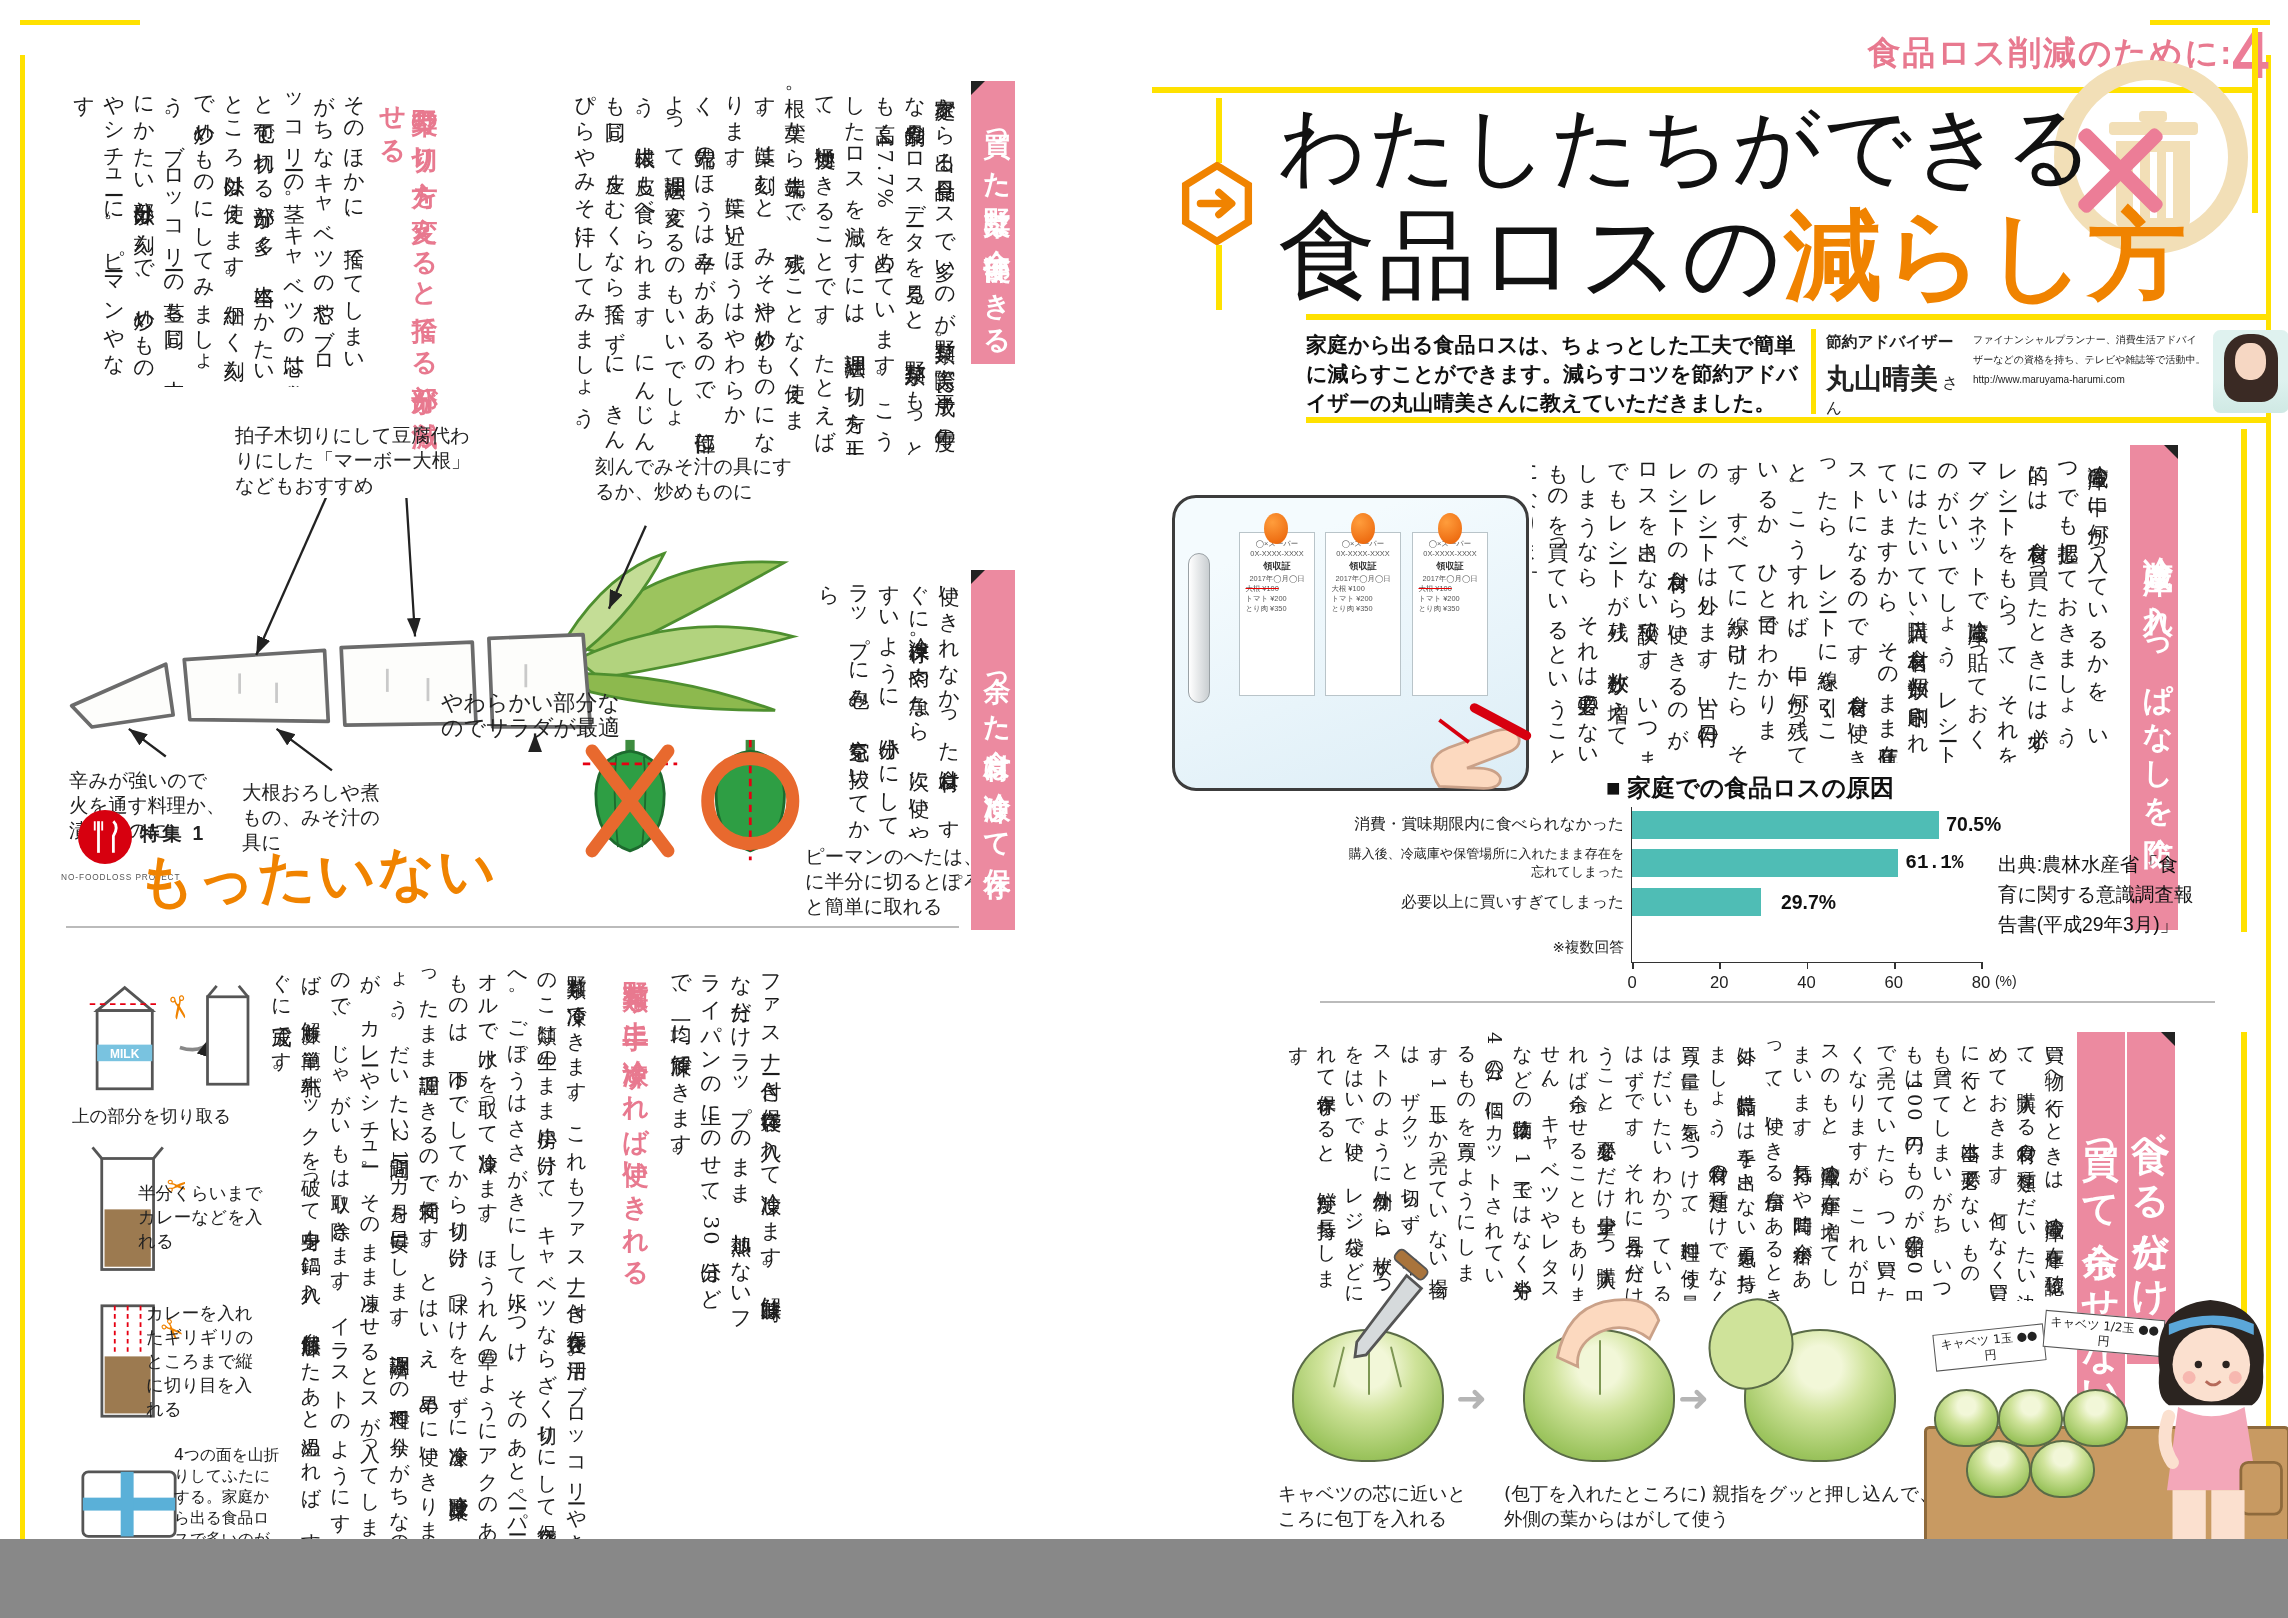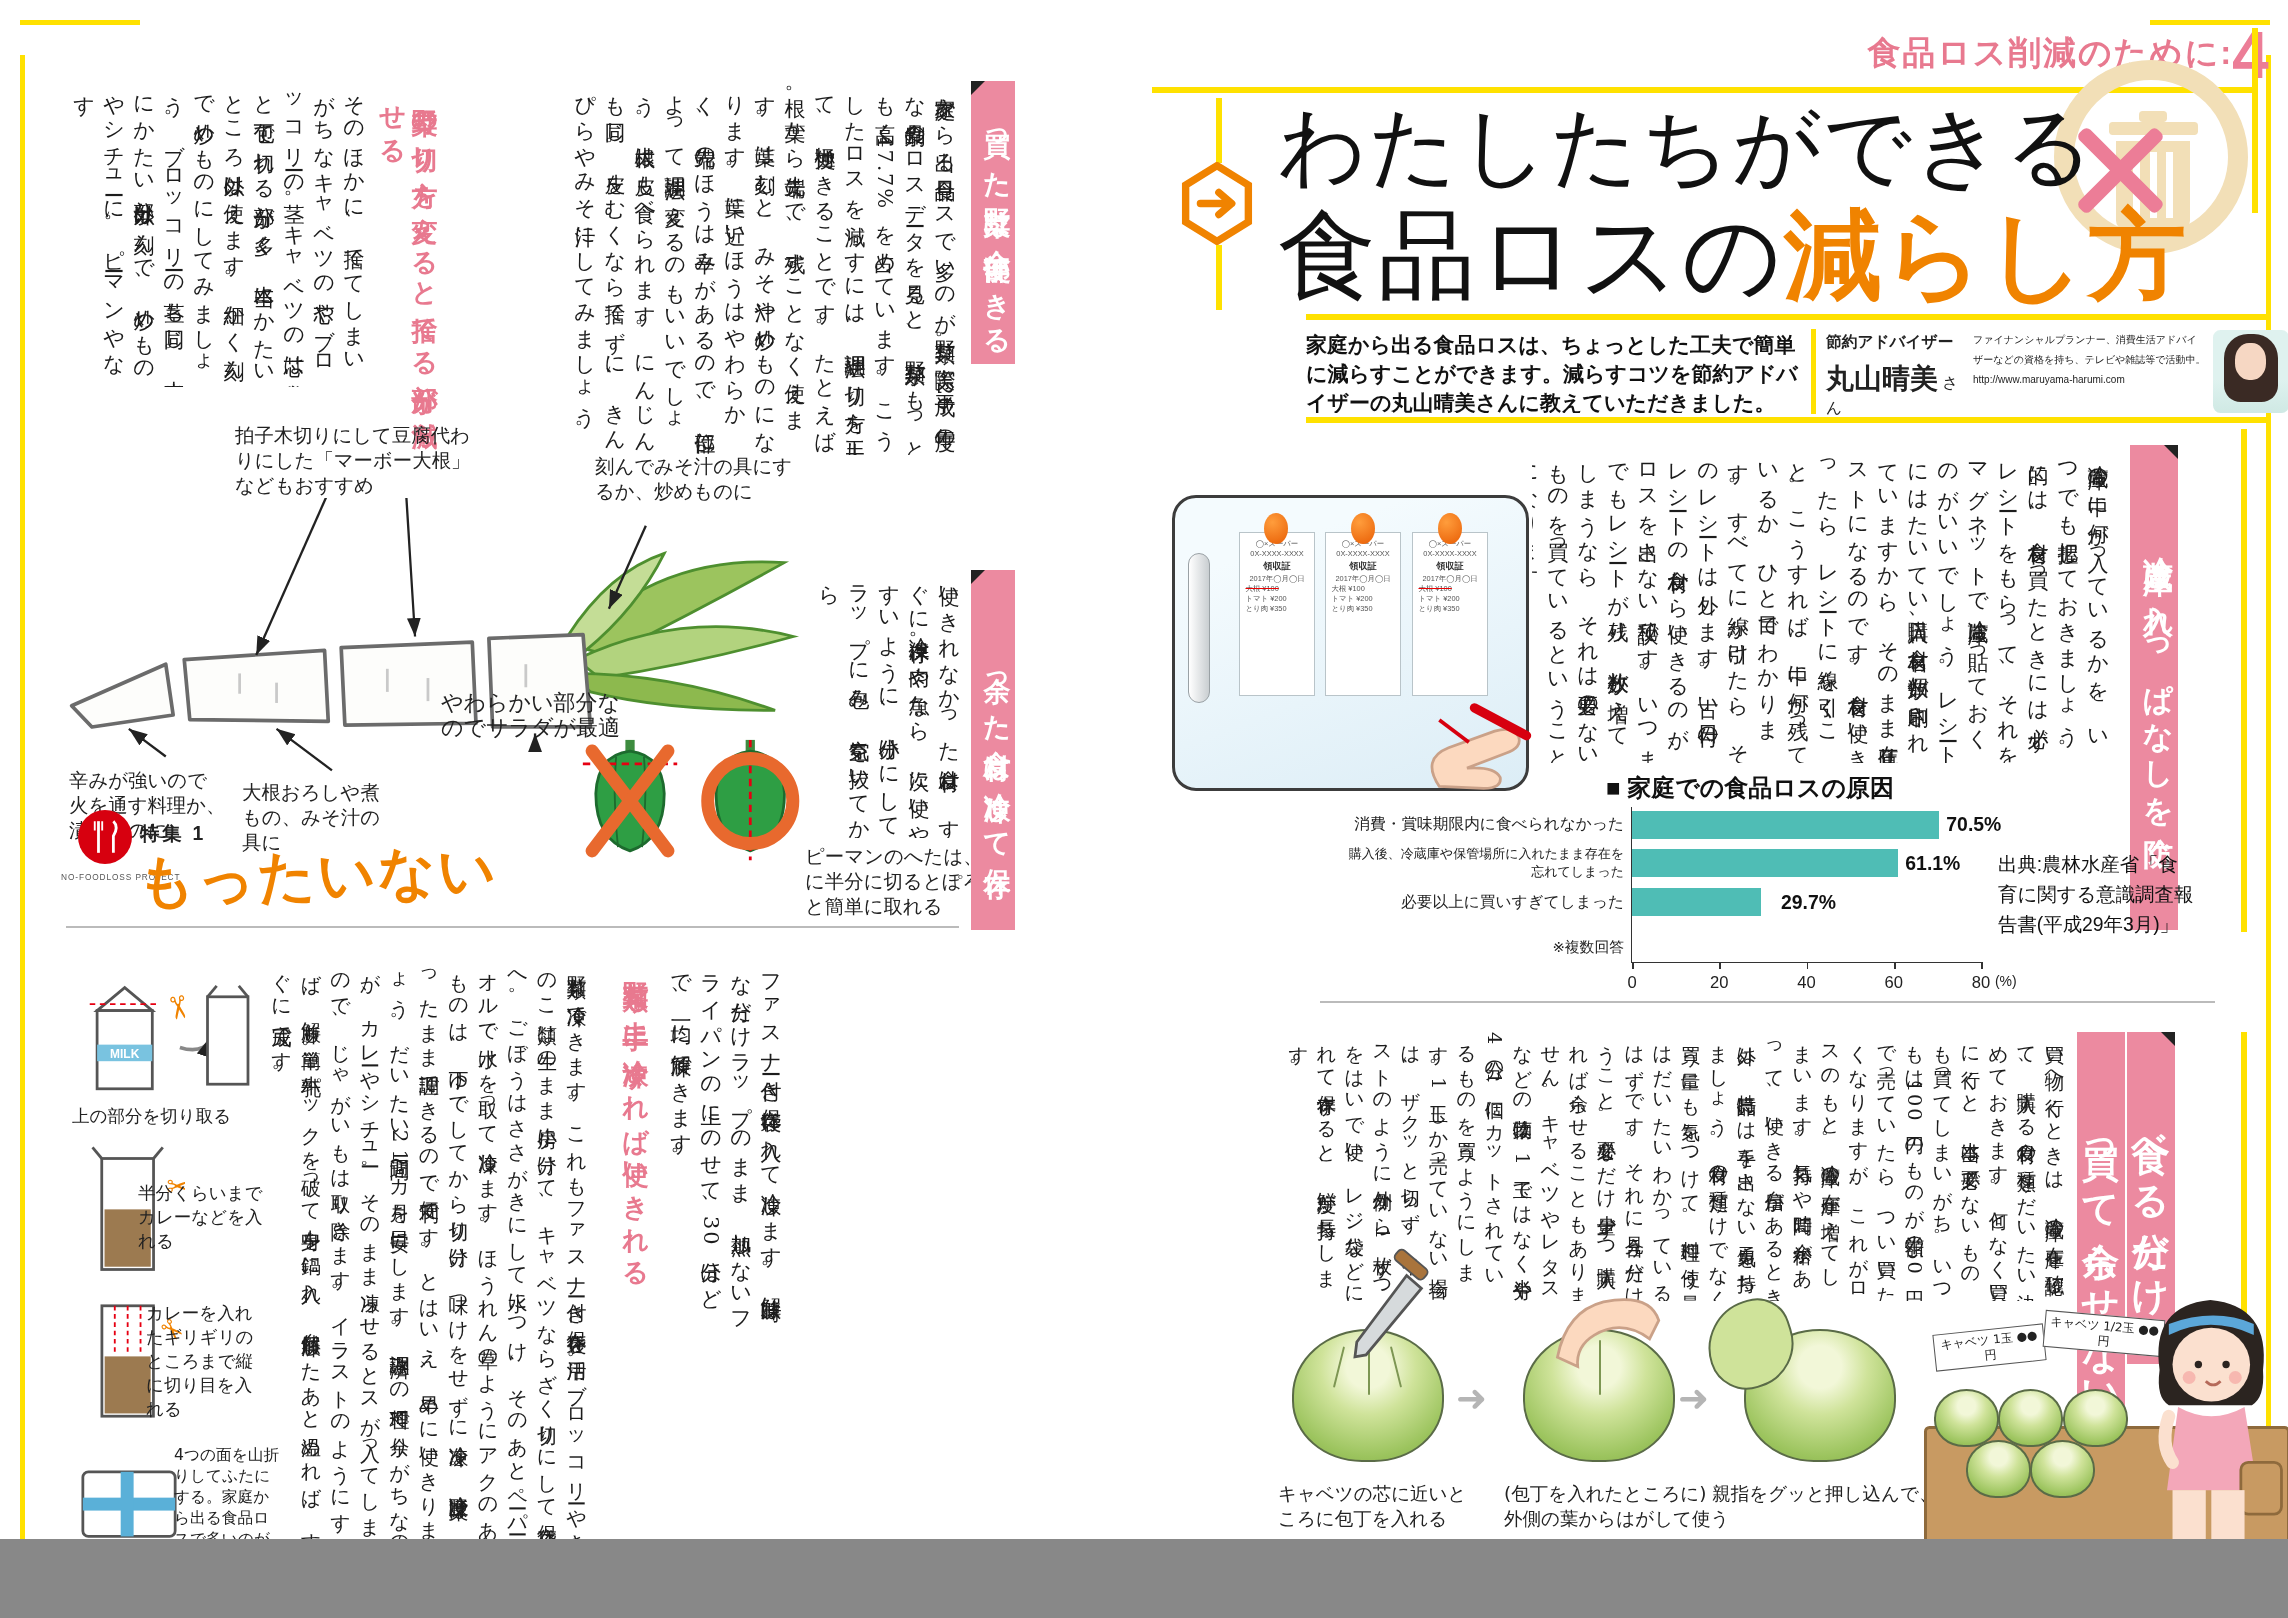--- a/index.html
+++ b/index.html
@@ -157,21 +157,21 @@
 
   <div class="abs" style="left:1606px;top:772px;font-size:24px;font-weight:bold;color:#111;">■ 家庭での食品ロスの原因</div>
   <div class="abs" style="left:1347px;top:807px;width:665px;height:194px;">
     <div class="barrow" style="top:3.7px;">
       <div class="barlabel">消費・賞味期限内に食べられなかった</div>
       <div class="bartrack">
           <div class="bar" style="width: 88.125%; background: rgb(79, 189, 181);"></div>
           <div class="barval" style="left: 88.125%; margin-left: 7.4px;">70.5%</div>
         </div>
     </div>
-    <div class="barrow" style="top:42px;">
+    <div class="barrow" style="top:42px;font-family:Liberation Mono, monospace;">
       <div class="barlabel" style="font-size:13px;">購入後、冷蔵庫や保管場所に入れたまま存在を忘れてしまった</div>
       <div class="bartrack">
           <div class="bar" style="width: 76.375%; background: rgb(79, 189, 181);"></div>
           <div class="barval" style="left: 76.375%; margin-left: 7.4px;">61.1%</div>
         </div>
     </div>
     <div class="barrow" style="top:81px;">
       <div class="barlabel">必要以上に買いすぎてしまった</div>
       <div class="bartrack">
           <div class="bar" style="width: 37.125%; background: rgb(79, 189, 181);"></div>

